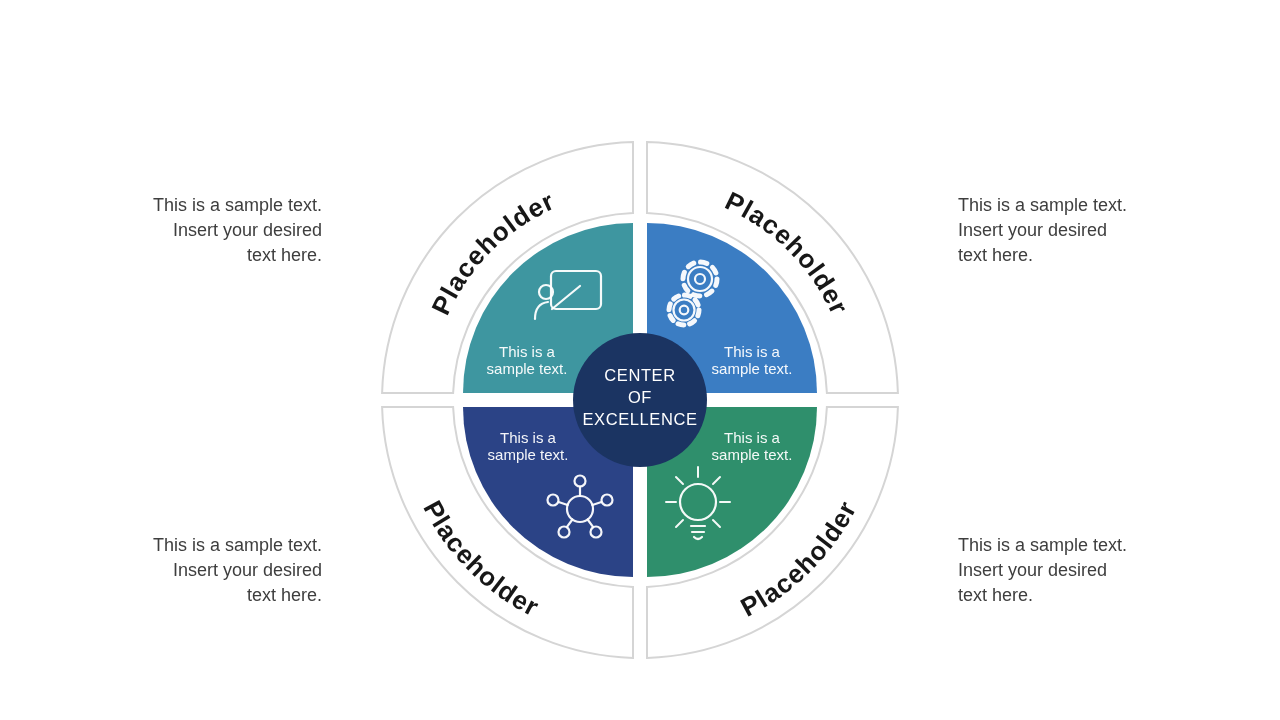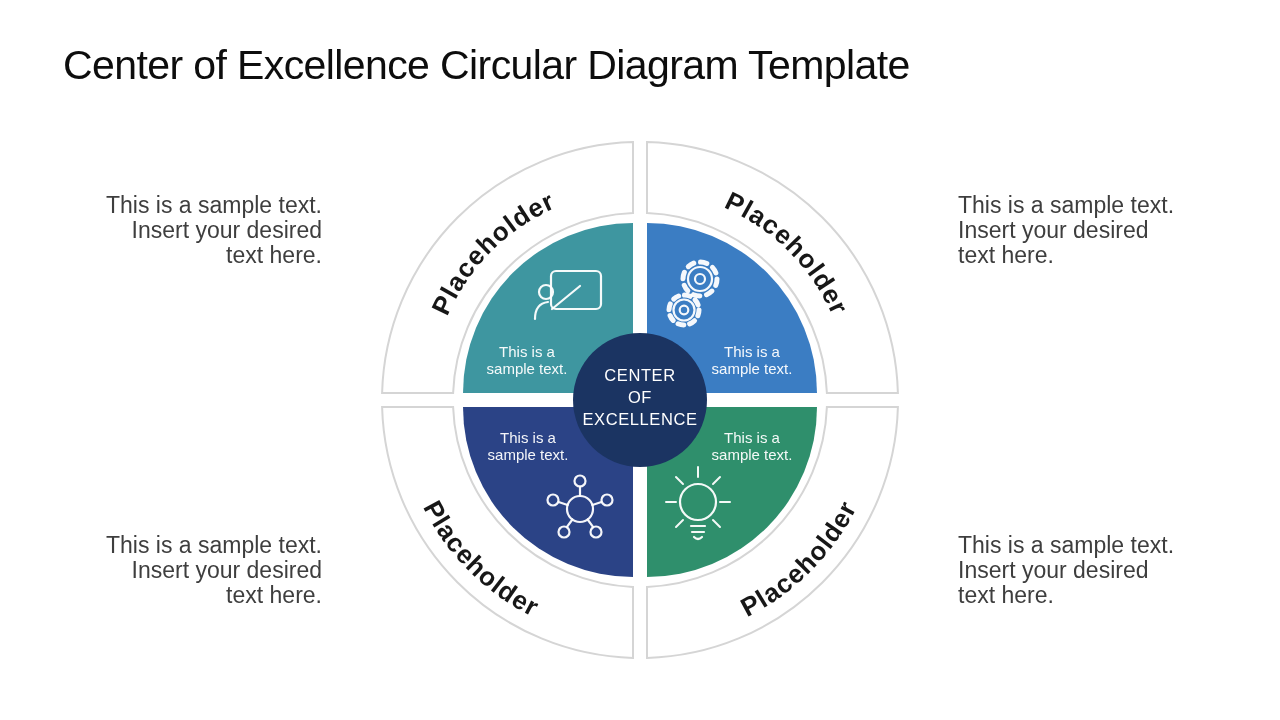--- a/index.html
+++ b/index.html
@@ -15,21 +15,21 @@
     font-size: 41px;
     font-weight: 400;
     letter-spacing: -0.6px;
     color: #0d0d0d;
     white-space: nowrap;
   }
 
   .annotation {
     position: absolute;
     width: 240px;
-    font-size: 23px;
+    font-size: 18px;
     line-height: 25px;
     color: #3e3e3e;
   }
   .annotation.pos-tl { top: 193px; right: 958px; text-align: right; }
   .annotation.pos-tr { top: 193px; left: 958px; text-align: left; }
   .annotation.pos-bl { top: 533px; right: 958px; text-align: right; }
   .annotation.pos-br { top: 533px; left: 958px; text-align: left; }
 
   svg.diagram { position: absolute; left: 0; top: 0; }
 
@@ -57,21 +57,20 @@
   }
   .icon { stroke: #ffffff; stroke-opacity: 0.95; fill: none; stroke-width: 2.2px; stroke-linecap: round; stroke-linejoin: round; }
   .icon .teeth { stroke-width: 5px; }
   .icon .ray { stroke-width: 2px; }
 </style>
 </head>
 <body>
 
 <div class="slide">
 
-  <div class="slide-title">Center of Excellence Circular Diagram Template</div>
 
   <div class="annotation pos-tl">
     <div>This is a sample text.</div>
     <div>Insert your desired</div>
     <div>text here.</div>
   </div>
 
   <div class="annotation pos-tr">
     <div>This is a sample text.</div>
     <div>Insert your desired</div>

